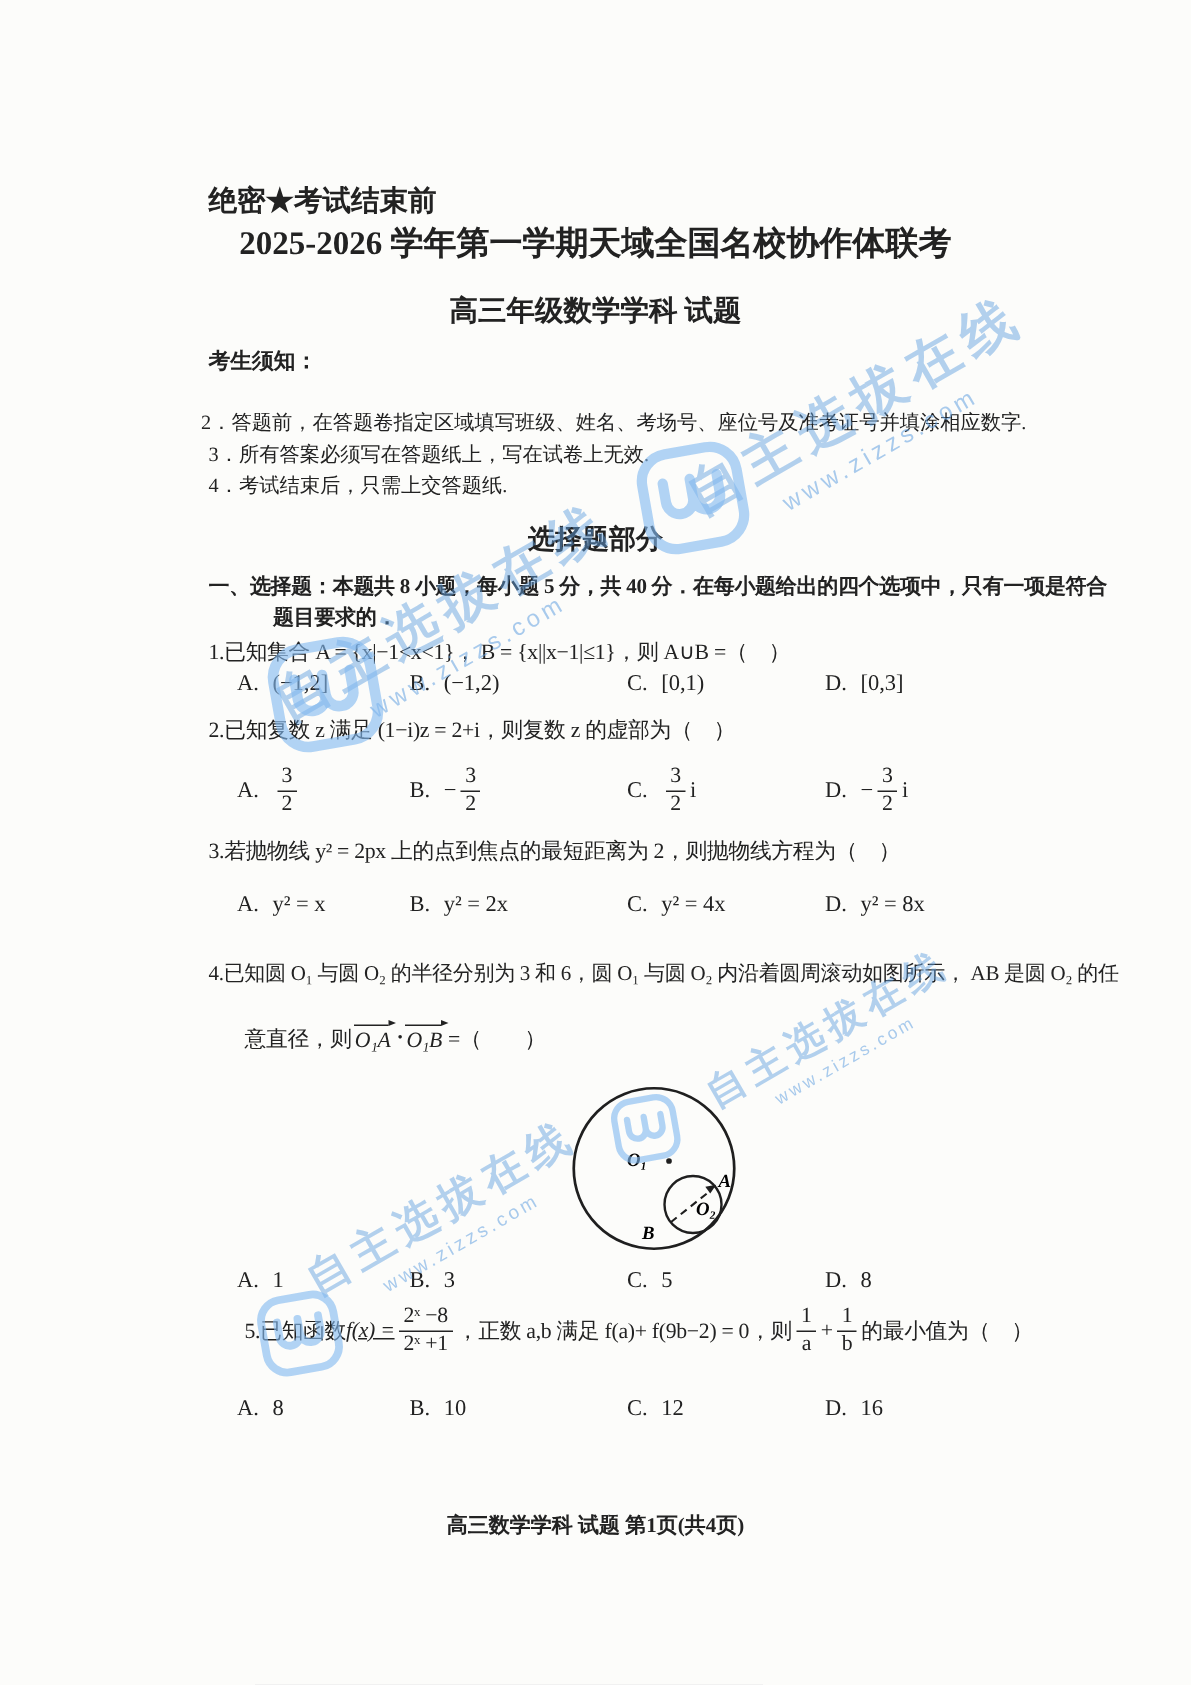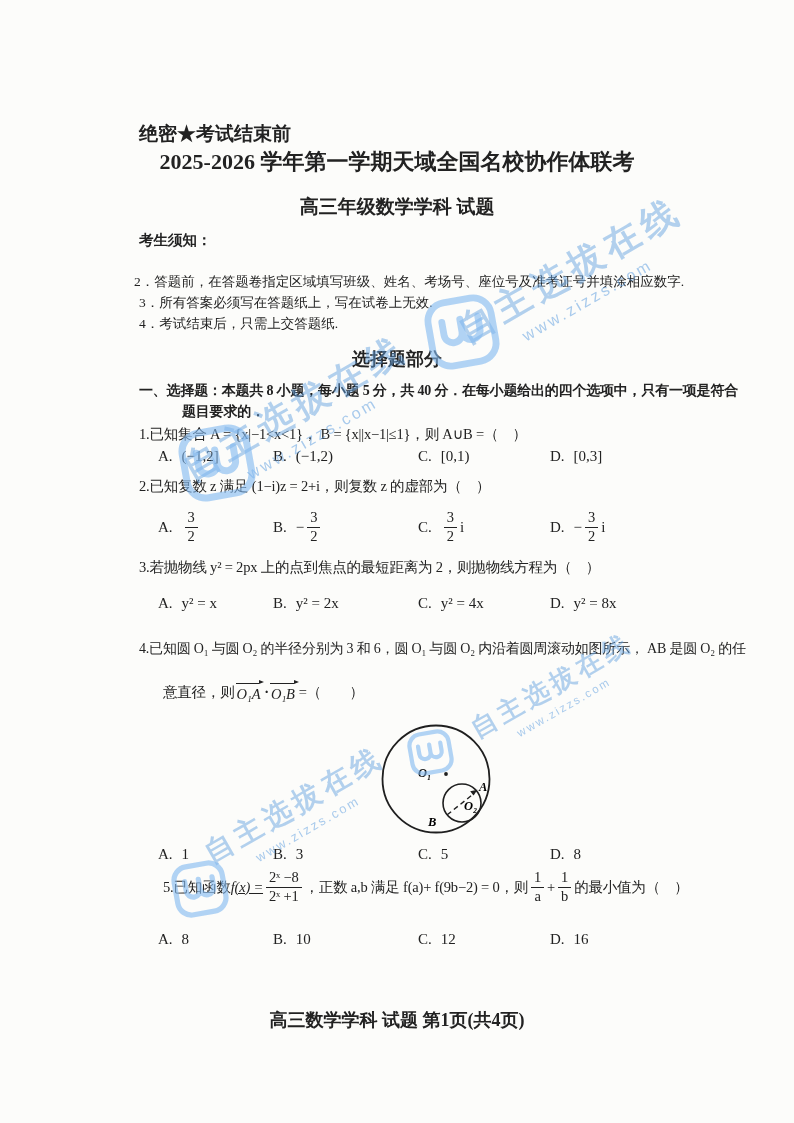--- a/index.html
+++ b/index.html
@@ -207,21 +207,21 @@
     <span class="opt c3">
         <span class="lab">C.</span>
         <span>12</span>
       </span>
     <span class="opt c4">
         <span class="lab">D.</span>
         <span>16</span>
       </span>
   </div>
 
-  <div class="abs center b" style="top:1008px; font-size:18px;">高三数学学科 试题 第1页(共4页)</div>
+  <div class="abs center b" style="top:1008px; font-size:14px;">高三数学学科 试题 第1页(共4页)</div>
 
   <div class="wm" style="left:440px; top:245px; width:270px;">
     <div class="wm-text">自主选拔在线</div>
     <div class="wm-url">www.zizzs.com</div>
   </div>
   <svg class="wm-logo" style="left:424px; top:294px; transform:rotate(-10deg);" width="76" height="76" viewBox="0 0 100 100">
     <rect x="8" y="8" width="84" height="84" rx="24" fill="none" stroke="currentColor" stroke-width="9"></rect>
     <path d="M26 33 v17 a12 12 0 0 0 24 0 v-17 M50 33 v17 a12 12 0 0 0 24 0 v-17" fill="none" stroke="currentColor" stroke-width="9" stroke-linecap="round"></path>
   </svg>
 

